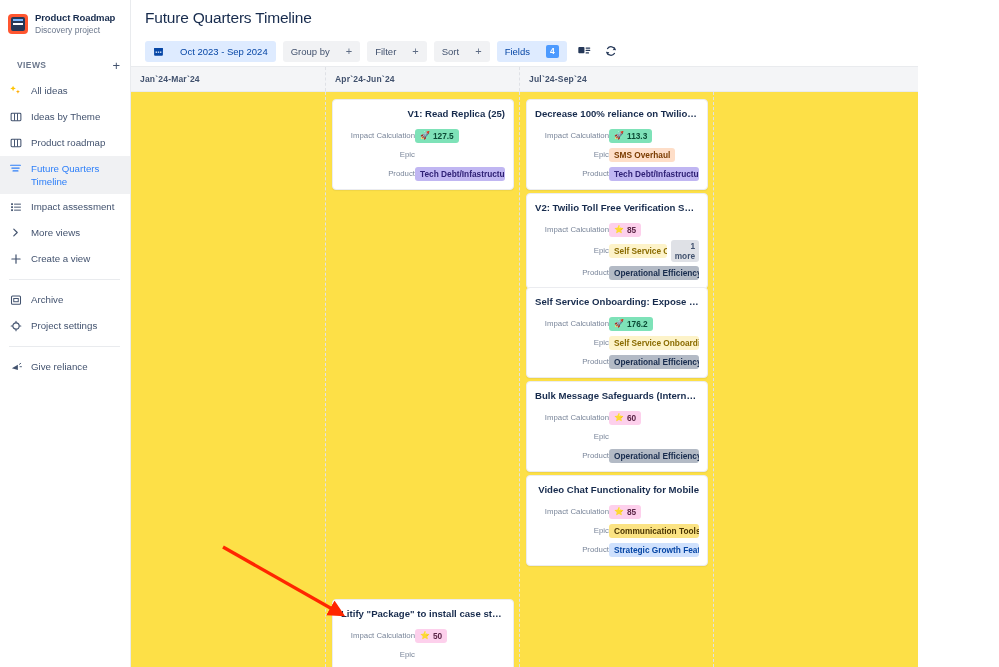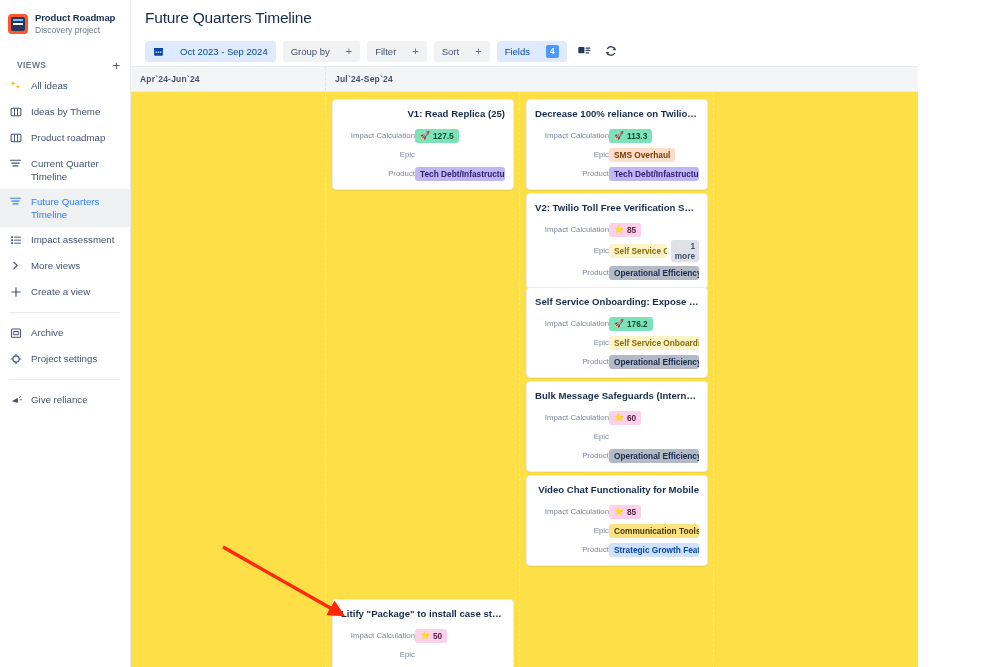--- a/index.html
+++ b/index.html
@@ -40,21 +40,21 @@
   .proj-name { font-size: 9.5px; font-weight: bold; color: #172b4d; line-height: 12px; letter-spacing: -0.1px; }
   .proj-sub { font-size: 8.5px; color: #6b778c; line-height: 12px; }
 
   .views-head {
     display: flex; align-items: center; justify-content: space-between;
     padding: 0 10px 0 0; margin-top: 18px; height: 16px;
   }
   .views-label { font-size: 8.5px; font-weight: bold; color: #6b778c; letter-spacing: .4px; padding-left: 17px; }
   .views-plus { font-size: 13px; color: #42526e; line-height: 1; cursor: pointer; }
 
-  .nav-list { }
+  .nav-list { margin-top: 5px; }
   .nav-item {
     display: flex; align-items: flex-start; gap: 9px;
     padding: 6px 8px 6px 9px; font-size: 9.7px; color: #42526e;
     cursor: pointer; line-height: 13px; min-height: 26px;
   }
   .nav-item.active { background: #f0f1f3; color: #0052cc; font-weight: normal; }
   .nav-item.active .nav-label { color: #2d7ff9; }
   .nav-ico { width: 13px; flex: 0 0 13px; height: 13px; display: flex; align-items: center; justify-content: center; margin-top: 0px; }
   .nav-ico svg { display: block; }
   .nav-label { padding-top: 0px; }
@@ -179,28 +179,20 @@
       <div class="nav-item">
         <span class="nav-ico">
           <svg width="12" height="12" viewBox="0 0 16 16">
               <rect x="1.5" y="3" width="13" height="10" rx="1.2" fill="none" stroke="#42526e" stroke-width="1.4"></rect>
               <path d="M6 3.2v9.6M10 3.2v9.6" stroke="#42526e" stroke-width="1.3"></path>
             </svg>
         </span>
         <span class="nav-label">Product roadmap</span>
       </div>
 
-      <div class="nav-item">
-        <span class="nav-ico">
-          <svg width="13" height="13" viewBox="0 0 16 16">
-              <path d="M2 4h12M3.5 7.5h9M5 11h6" stroke="#42526e" stroke-width="1.5" stroke-linecap="round"></path>
-            </svg>
-        </span>
-        <span class="nav-label">Current Quarter Timeline</span>
-      </div>
 
       <div class="nav-item active">
         <span class="nav-ico">
           <svg width="13" height="13" viewBox="0 0 16 16">
               <path d="M2 4h12M3.5 7.5h9M5 11h6" stroke="#2d7ff9" stroke-width="1.5" stroke-linecap="round"></path>
             </svg>
         </span>
         <span class="nav-label">Future Quarters Timeline</span>
       </div>
 
@@ -323,20 +315,21 @@
             <path d="M3.2 9.4A5 5 0 0 0 12 10.8" fill="none" stroke="#253858" stroke-width="1.4" stroke-linecap="round"></path>
             <path d="M12.4 3.4l.7 3.2-3.2.4z" fill="#253858"></path>
             <path d="M3.6 12.6l-.7-3.2 3.2-.4z" fill="#253858"></path>
           </svg>
       </div>
     </div>
 
     <div class="timeline">
 
       <div class="col-head-row">
+        <div class="col-head">Jan`24-Mar`24</div>
         <div class="col-head">Apr`24-Jun`24</div>
         <div class="col-head">Jul`24-Sep`24</div>
       </div>
 
       <div class="lanes">
         <div class="lane"></div>
         <div class="lane" id="lane1">
             <div class="card" style="top: 7px;">
               <div class="card-title">V1: Read Replica (25)</div>
               <div class="field-row">

